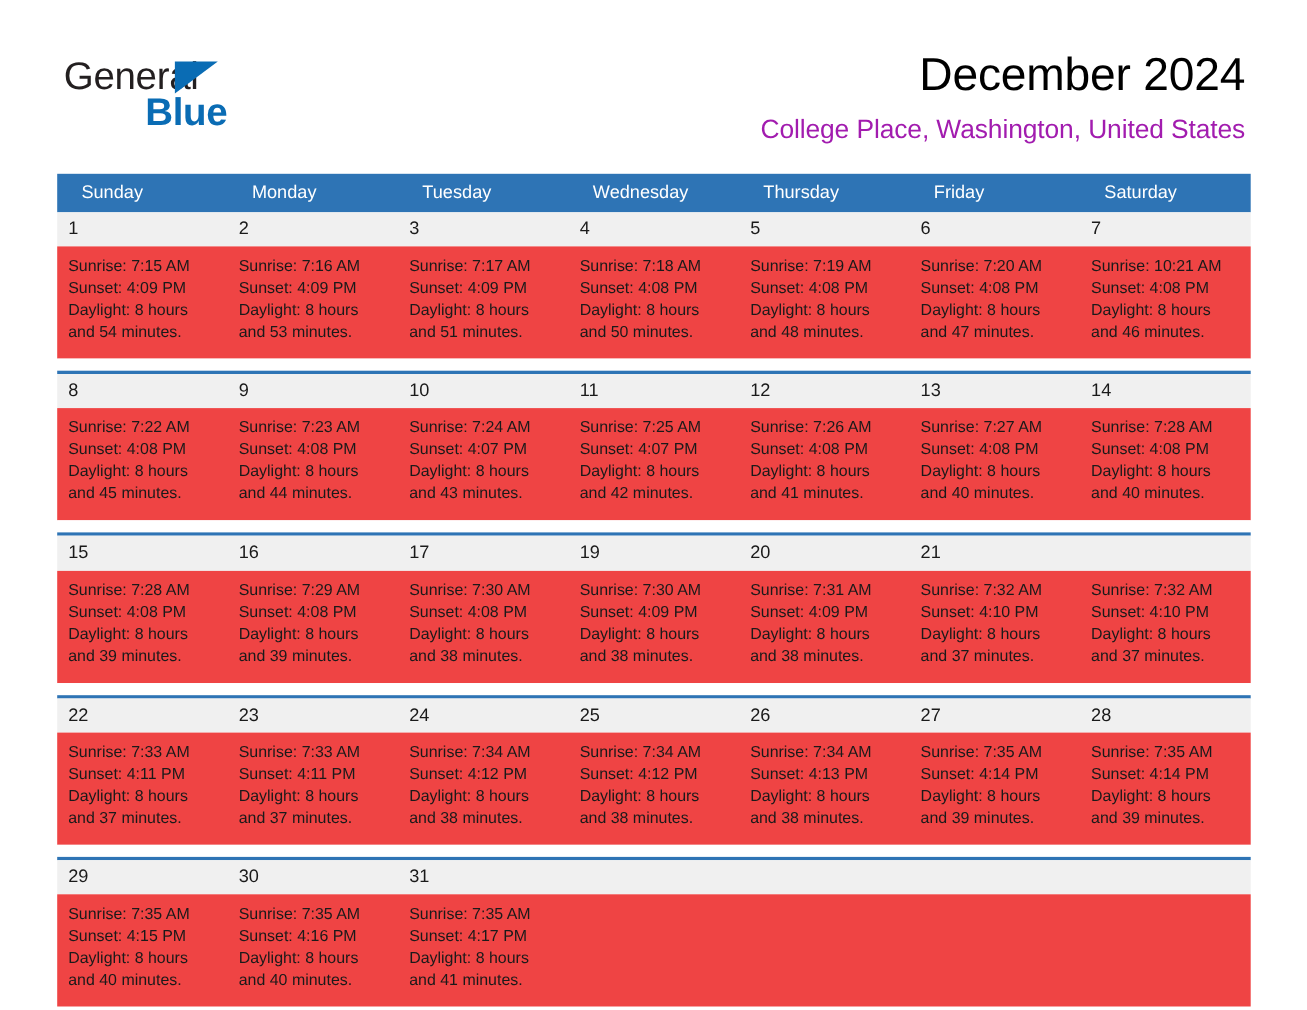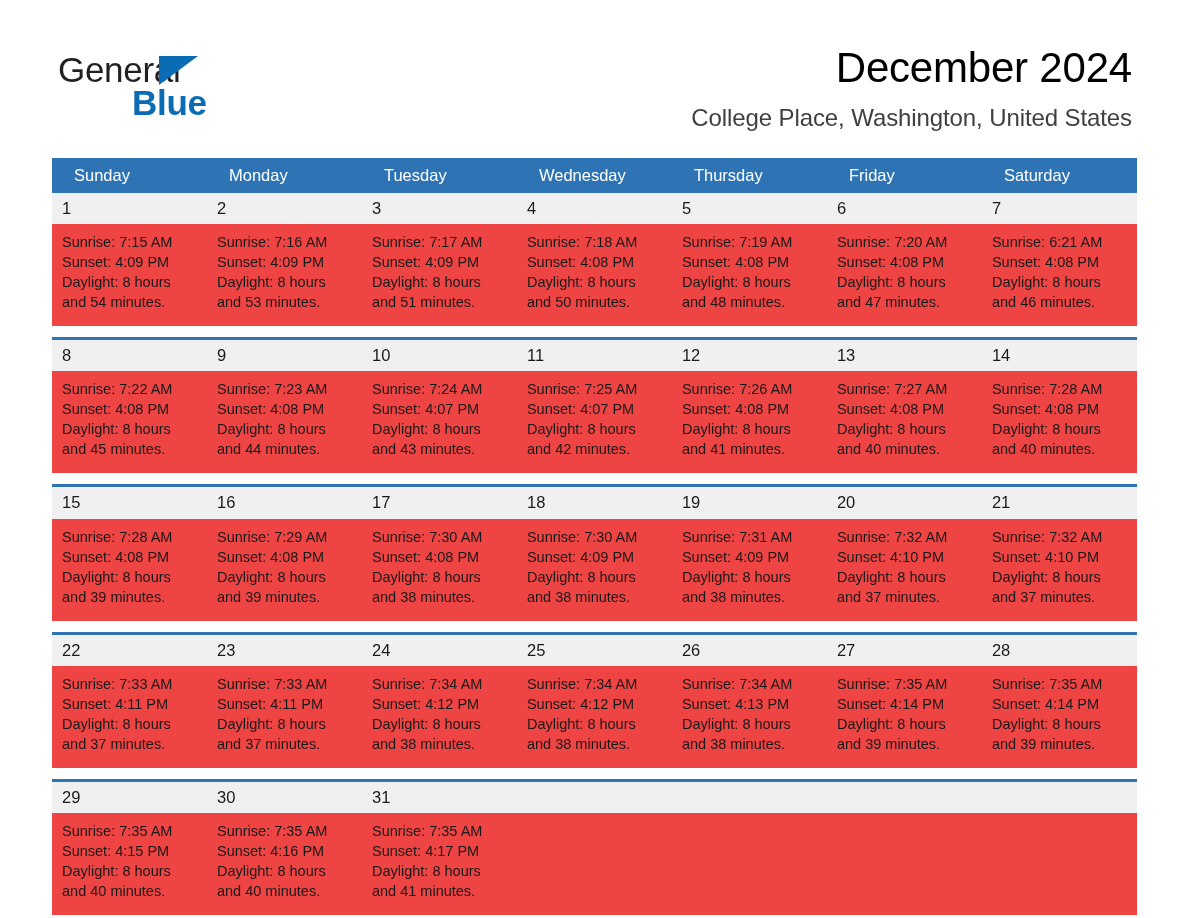--- a/index.html
+++ b/index.html
@@ -77,21 +77,21 @@
     font-size: 42px;
     font-weight: 400;
     line-height: 1.05;
     color: #000;
     letter-spacing: -0.2px;
   }
   .cal-subtitle {
     margin-top: 14px;
     font-size: 24px;
     font-weight: 400;
-    color: #404040;
+    color: #a21caf;
     letter-spacing: -0.1px;
   }
 
   
   .calendar {
     position: absolute;
     left: 52px;
     top: 158px;
     width: 1085px;
   }
@@ -234,21 +234,21 @@
           <div class="info-line">Daylight: 8 hours</div>
           <div class="info-line">and 48 minutes.</div>
         </div>
         <div class="info-cell">
           <div class="info-line">Sunrise: 7:20 AM</div>
           <div class="info-line">Sunset: 4:08 PM</div>
           <div class="info-line">Daylight: 8 hours</div>
           <div class="info-line">and 47 minutes.</div>
         </div>
         <div class="info-cell">
-          <div class="info-line">Sunrise: 6:21 AM</div>
+          <div class="info-line">Sunrise: 10:21 AM</div>
           <div class="info-line">Sunset: 4:08 PM</div>
           <div class="info-line">Daylight: 8 hours</div>
           <div class="info-line">and 46 minutes.</div>
         </div>
       </div>
       <div class="week-spacer"></div>
       <div class="week-rule"></div>
     </div>
 
     <div class="week">
@@ -307,21 +307,20 @@
       </div>
       <div class="week-spacer"></div>
       <div class="week-rule"></div>
     </div>
 
     <div class="week">
       <div class="daynum-row">
         <div class="daynum">15</div>
         <div class="daynum">16</div>
         <div class="daynum">17</div>
-        <div class="daynum">18</div>
         <div class="daynum">19</div>
         <div class="daynum">20</div>
         <div class="daynum">21</div>
       </div>
       <div class="info-row">
         <div class="info-cell">
           <div class="info-line">Sunrise: 7:28 AM</div>
           <div class="info-line">Sunset: 4:08 PM</div>
           <div class="info-line">Daylight: 8 hours</div>
           <div class="info-line">and 39 minutes.</div>

